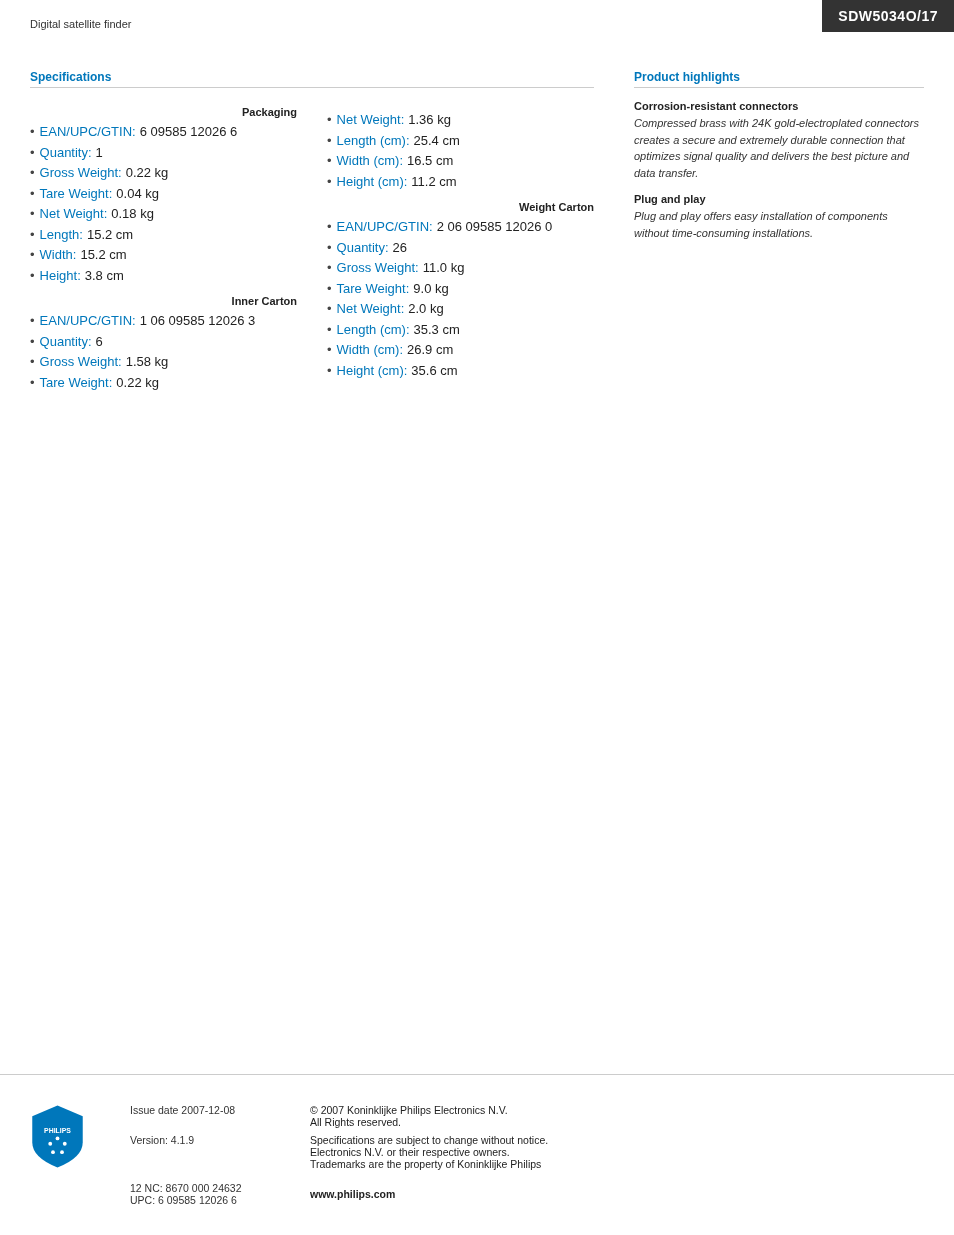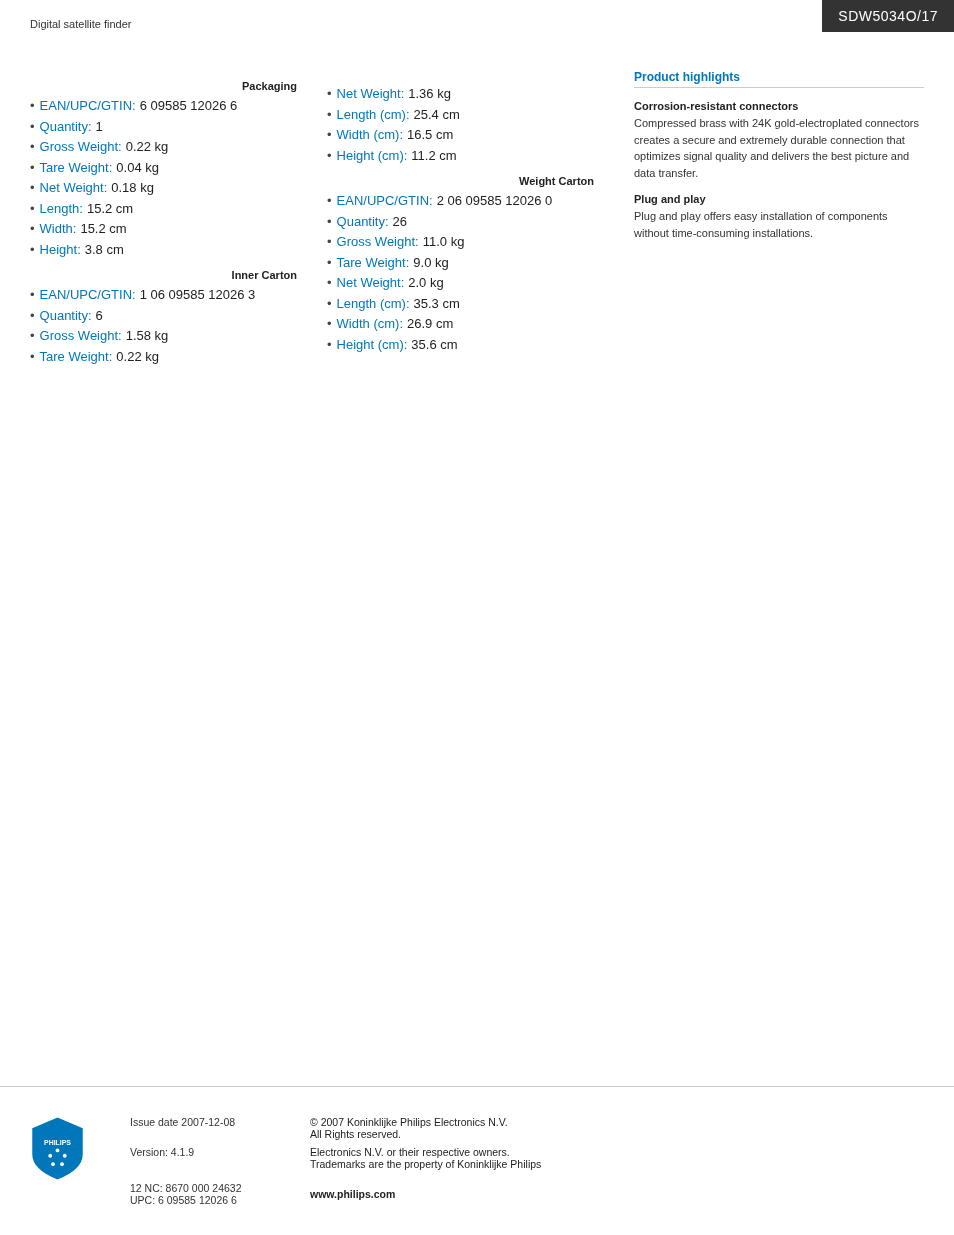--- a/index.html
+++ b/index.html
@@ -39,21 +39,21 @@
 
     
     .model-header {
       position: absolute;
       top: 0;
       right: 0;
       background: #333;
       color: #fff;
       padding: 8px 16px;
       font-size: 14px;
-      font-weight: normal;
+      font-weight: bold;
       letter-spacing: 0.5px;
     }
 
     
     .section-heading {
       color: #0077bb;
       font-size: 12px;
       font-weight: bold;
       margin-bottom: 8px;
       border-bottom: 1px solid #ccc;
@@ -112,20 +112,21 @@
     
     .highlight-title {
       font-size: 11px;
       font-weight: bold;
       margin-top: 12px;
       margin-bottom: 3px;
     }
 
     .highlight-desc {
       font-size: 11px;
+      font-style: italic;
       color: #333;
       line-height: 1.5;
       margin-bottom: 10px;
     }
 
     
     .footer {
       position: absolute;
       bottom: 0;
       left: 0;
@@ -175,20 +176,21 @@
 </head>
 <body>
 
 <div class="model-header">SDW5034O/17</div>
 
 <div class="page-title-area">Digital satellite finder</div>
 
 <div class="main-content">
 
   <div class="left-column">
+    <div class="section-heading">Specifications</div>
 
     <div class="specs-columns">
       <div class="specs-col">
 
         <div class="subsection-heading">Packaging</div>
         <ul class="spec-list" id="packaging-list">
             <li>
               <span class="spec-label">EAN/UPC/GTIN:</span>
               <span class="spec-value">6 09585 12026 6</span>
             </li>
@@ -335,20 +337,21 @@
 
   <div class="footer-meta">
     <div class="footer-label">Issue date 2007-12-08</div>
     <div>
       <div>© 2007 Koninklijke Philips Electronics N.V.</div>
       <div>All Rights reserved.</div>
     </div>
 
     <div class="footer-label">Version: 4.1.9</div>
     <div>
+      <div>Specifications are subject to change without notice.</div>
       <div>Electronics N.V. or their respective owners.</div>
       <div>Trademarks are the property of Koninklijke Philips</div>
     </div>
 
     <div class="footer-nc">
       <div>12 NC: 8670 000 24632</div>
       <div>UPC: 6 09585 12026 6</div>
     </div>
     <div style="margin-top:12px;">
       <div class="footer-bold">www.philips.com</div>

